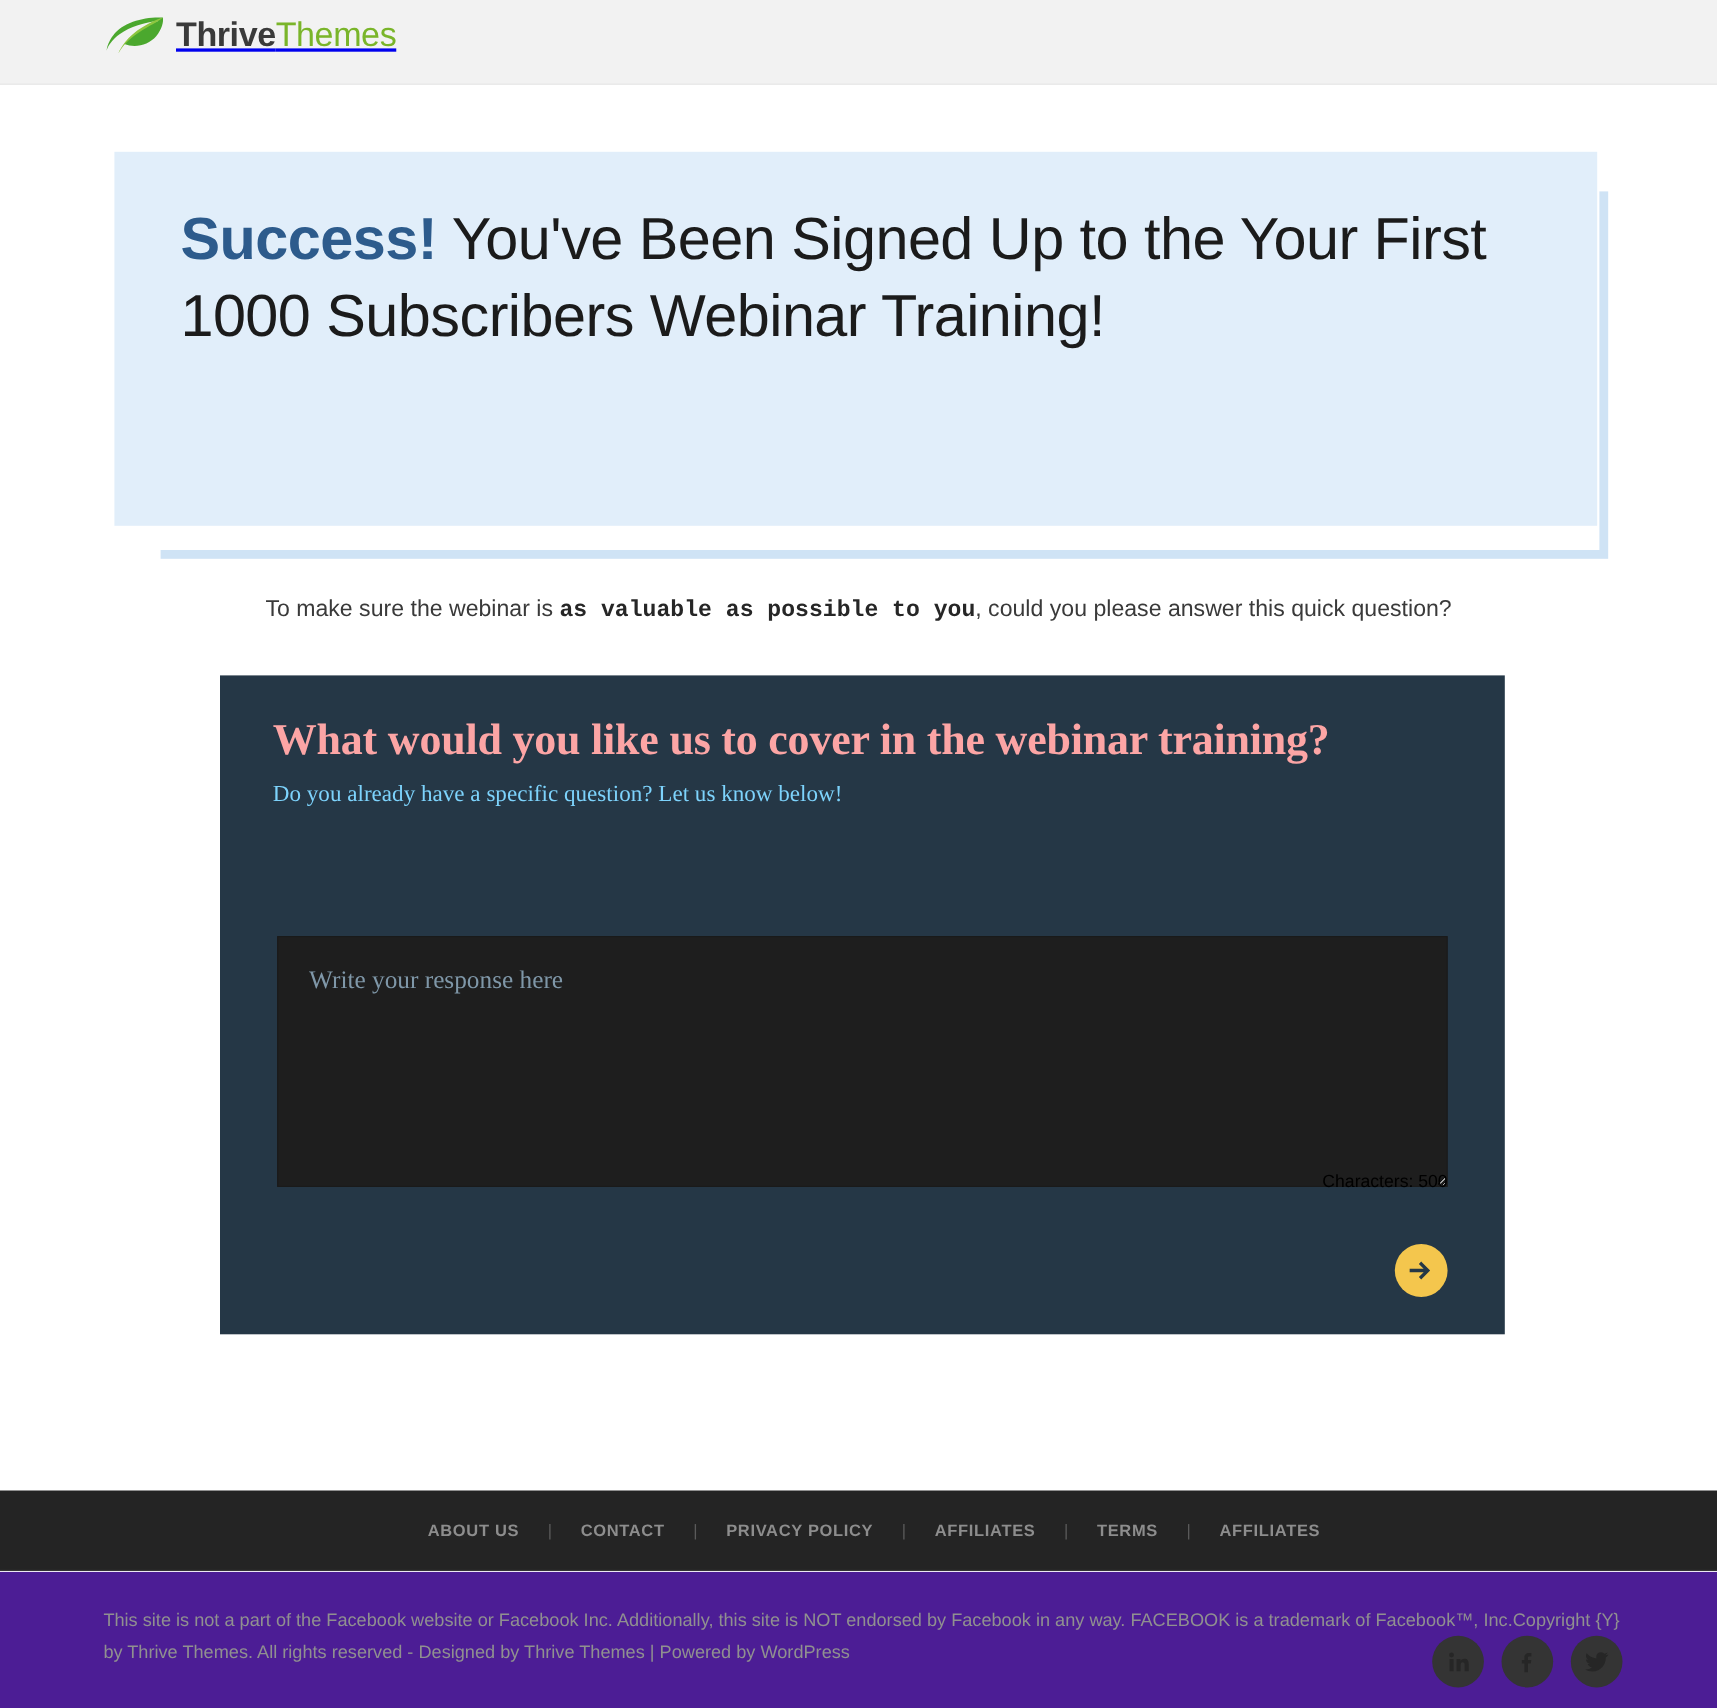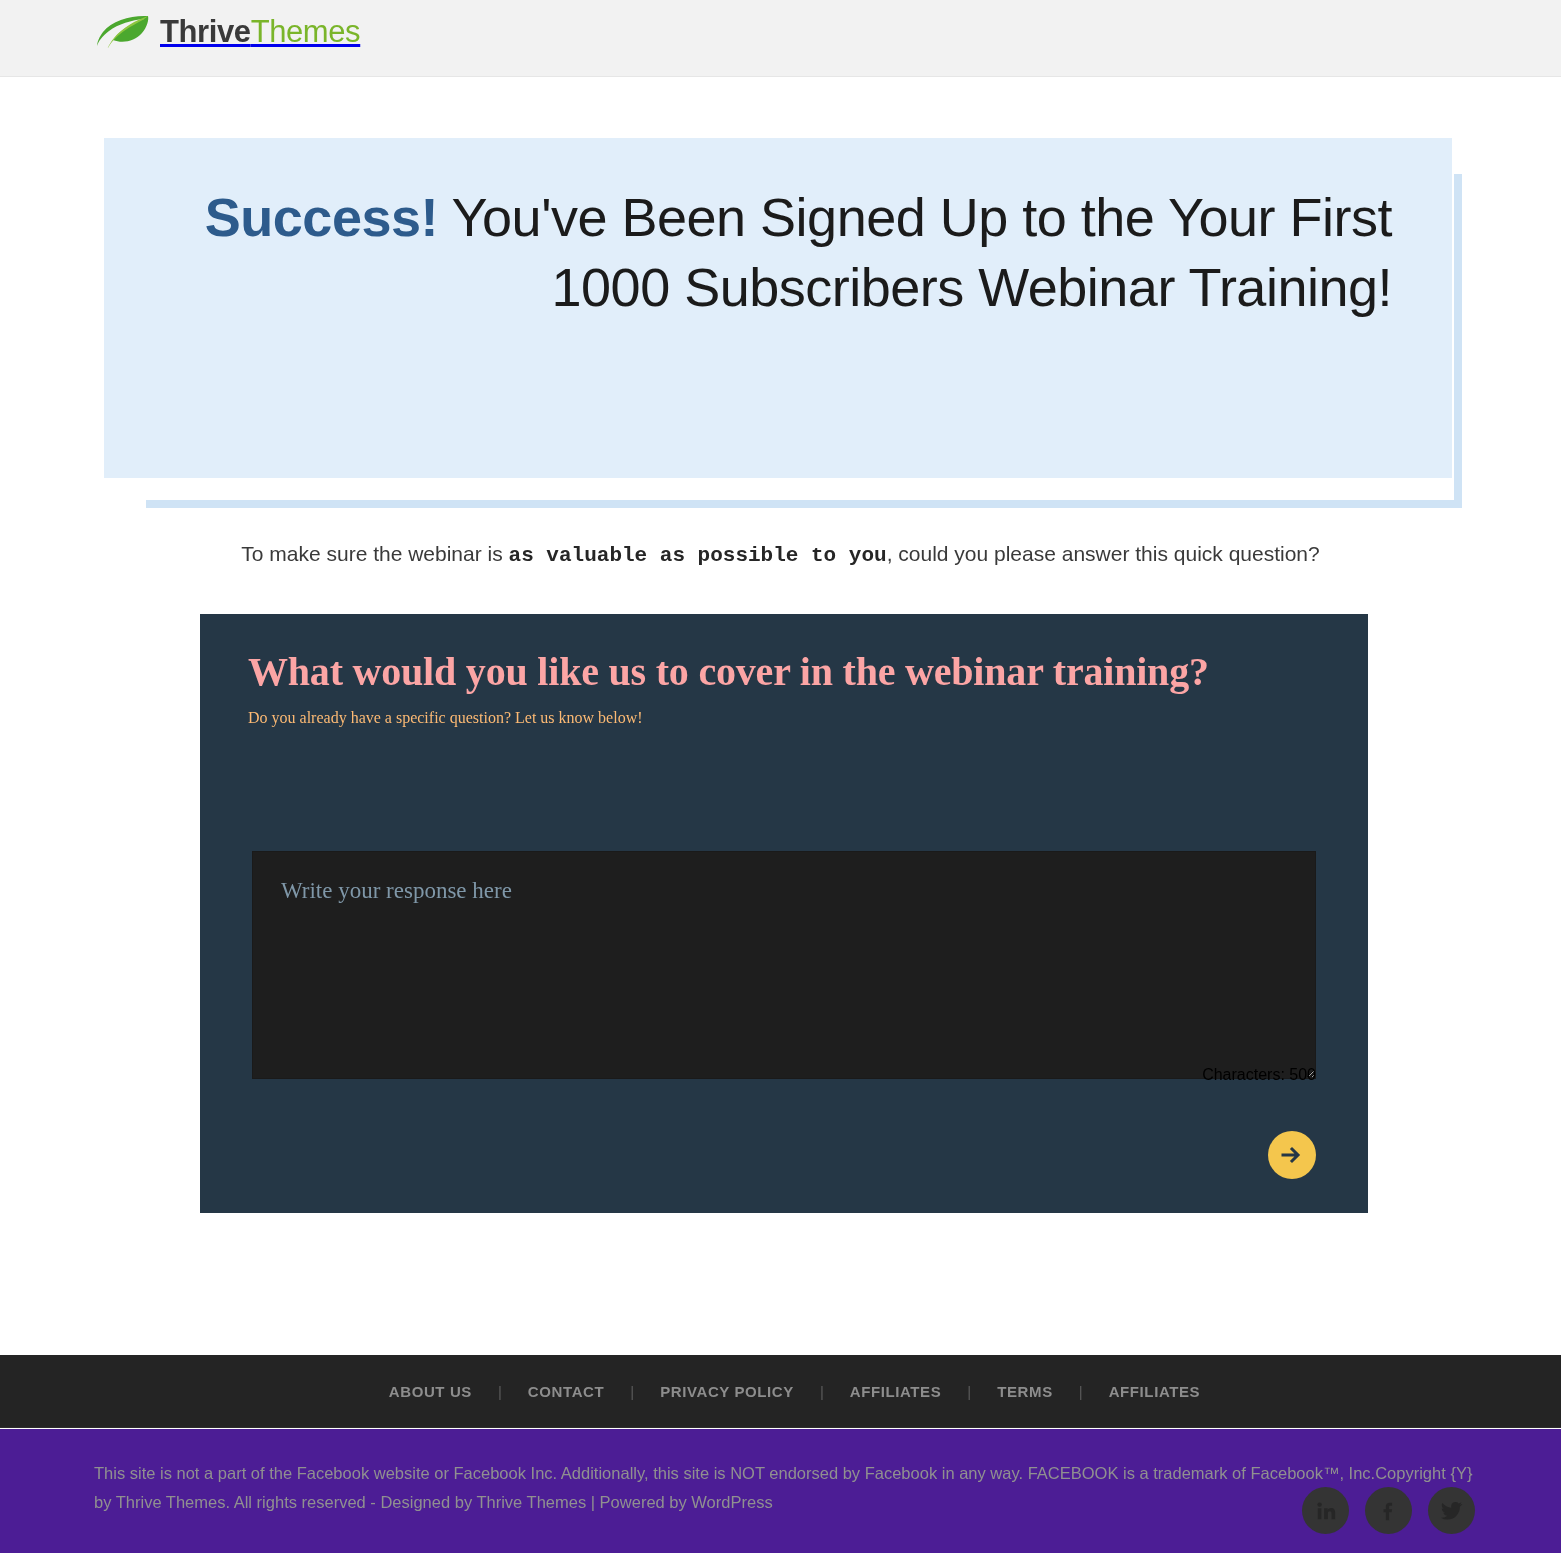--- a/index.html
+++ b/index.html
@@ -35,21 +35,21 @@
     background:#cfe3f5;
   }
   .hero-gap {
     position:absolute; left:138px; top:166px; width:1316px; height:334px;
     background:#ffffff;
   }
   .hero-box {
     position:absolute; left:104px; top:138px; width:1348px; height:340px;
     background:#e1eefa;
     padding: 44px 60px 0 60px;
-    text-align:right;
+    text-align:left;
   }
   .hero-title {
     font-size: 54px; line-height:1.3; font-weight:300; color:#1b1b1b;
     letter-spacing:-0.5px;
   }
   .hero-title .hl { color:#2d5b8c; font-weight:bold; }
   .hero-sub {
     margin-top: 36px;
     font-size: 23px; line-height:1.4; color:#23272b; font-weight:300;
     max-width: 1290px; margin-left:auto; margin-right:auto;
@@ -69,21 +69,21 @@
     padding: 36px 48px;
   }
   .survey-title {
     font-family:"Liberation Serif", serif;
     font-weight:bold; font-size:40px; line-height:1.12; color:#fca5a5;
     letter-spacing:-0.2px;
   }
   .survey-sub {
     margin-top: 14px;
     font-family:"Liberation Serif", serif;
-    font-size:16px; color:#fdba74; font-weight:normal;
+    font-size:21px; color:#7dd3fc; font-weight:normal;
   }
   .response-area {
     position:absolute; left:252px; top:851px; width:1064px; height:228px;
     background:#1e1e1e;
     border:1px solid #1a1a1a;
     color:#7f97a8;
     font-family:"Liberation Serif", serif;
     font-size:23px;
     padding: 26px 28px;
     resize: both;

